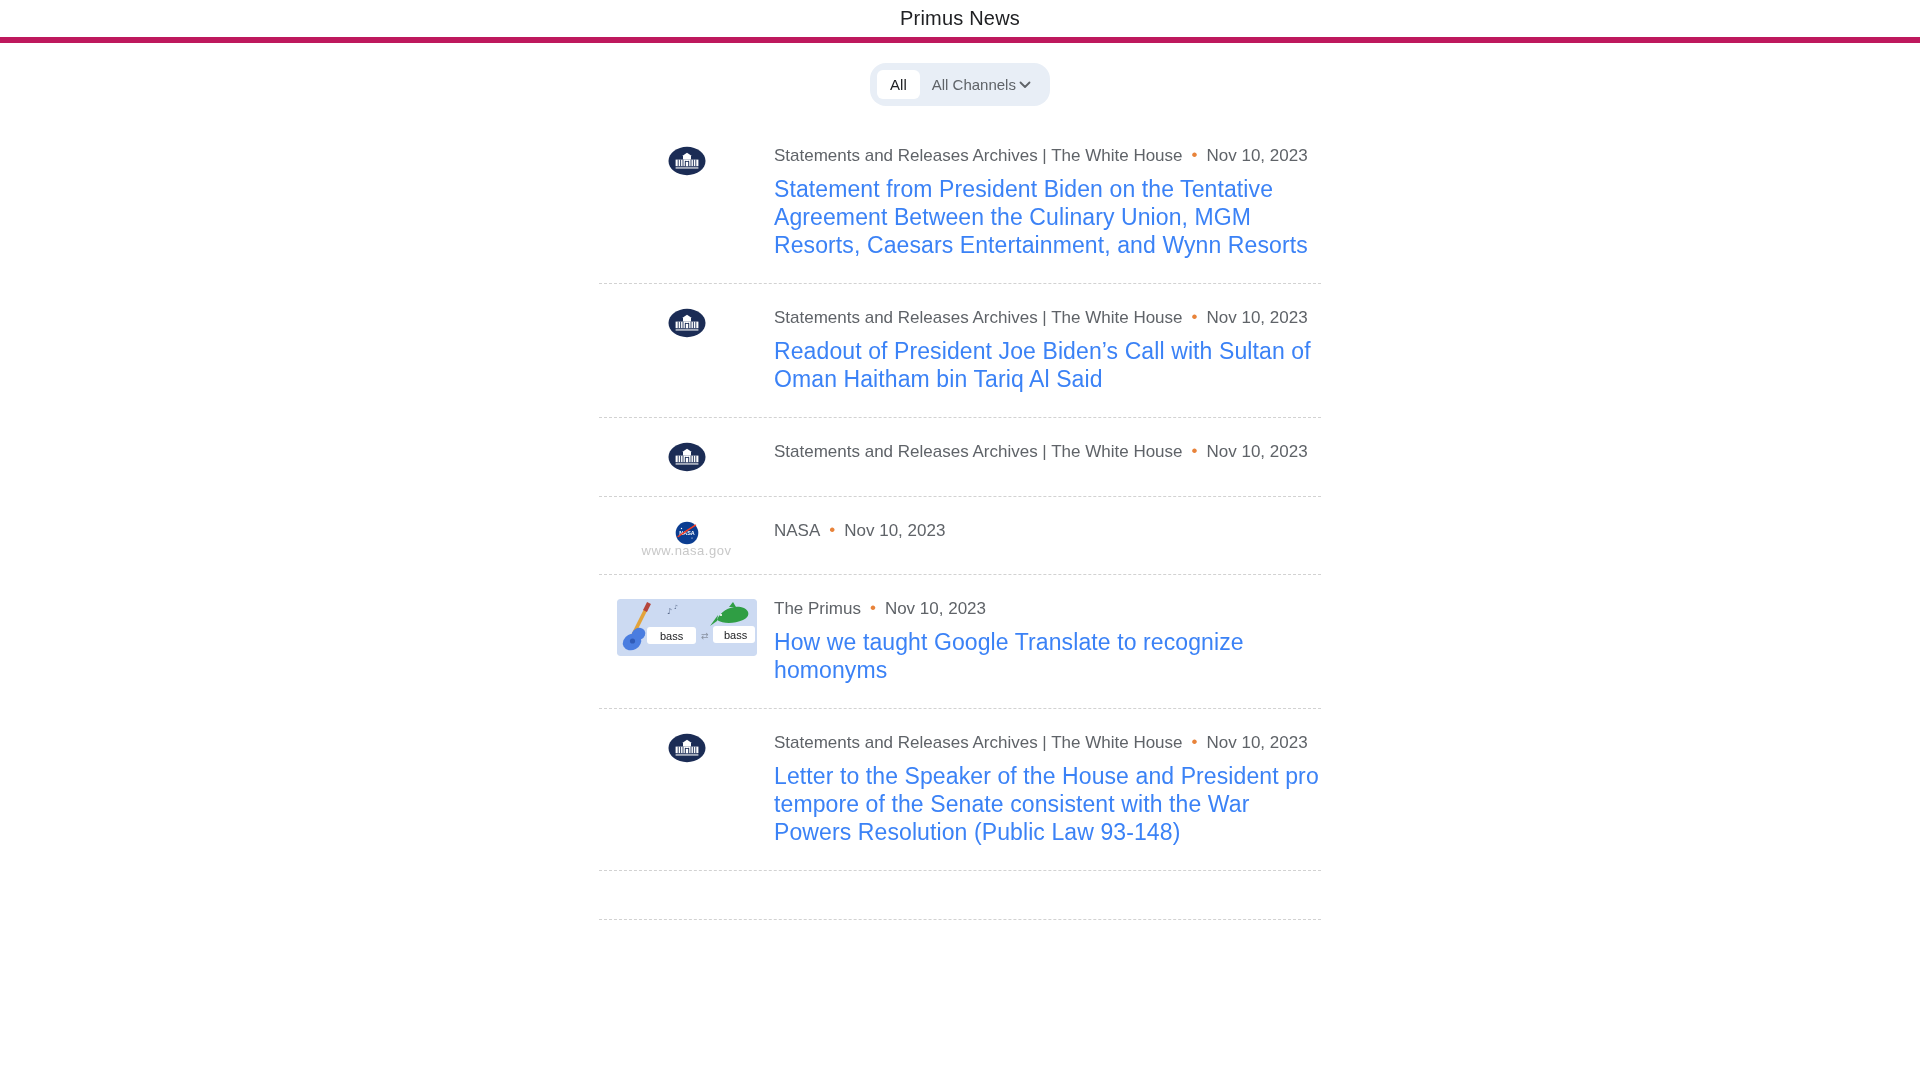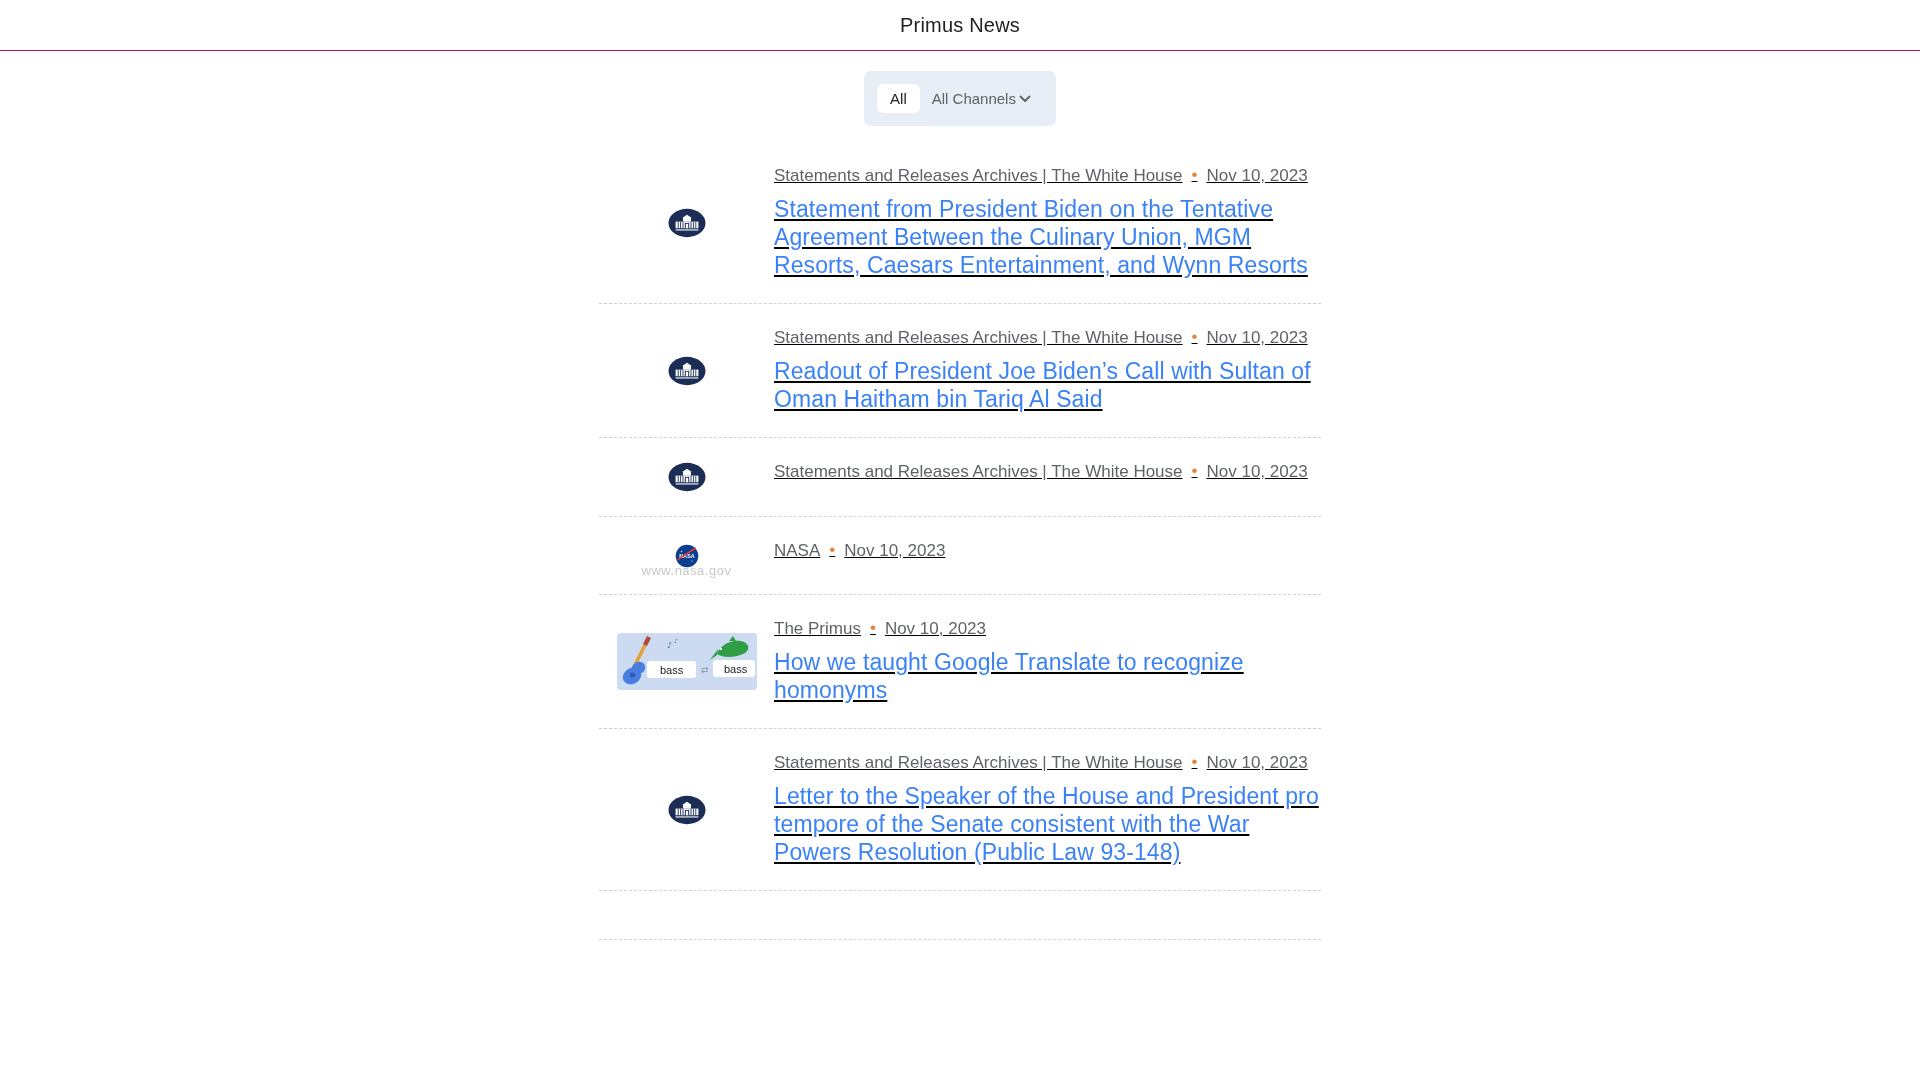--- a/index.html
+++ b/index.html
@@ -3,30 +3,30 @@
 <meta charset="utf-8">
 <style>
   * { margin: 0; padding: 0; box-sizing: border-box; }
   html, body {
     width: 1920px; height: 1080px; overflow: hidden;
     background: #ffffff;
     font-family: "Liberation Sans", "DejaVu Sans", sans-serif;
   }
   
   .app-header {
-    height: 51px; display: flex; align-items: center; justify-content: center;
-    border-bottom: 1px solid #be185d; background: #fff;
+    height: 43px; display: flex; align-items: center; justify-content: center;
+    border-bottom: 6px solid #be185d; background: #fff;
   }
   .app-title { font-size: 20px; color: #202124; font-weight: 400; letter-spacing: .2px; }
 
   
   .filter-bar { display: flex; justify-content: center; margin-top: 20px; }
   .filter-group {
     display: flex; align-items: center; background: #e8eef6;
-    border-radius: 7px; padding: 13px; gap: 2px;
+    border-radius: 16px; padding: 7px; gap: 2px;
   }
   .filter-group button {
     border: none; background: transparent; cursor: pointer;
     font-family: inherit; font-size: 15px; line-height: 1;
   }
   .tab-all {
     background: #ffffff !important; color: #202124;
     border-radius: 6px; padding: 7px 13px;
   }
   .channels {
@@ -36,23 +36,23 @@
   .chev { display: block; }
 
   
   .feed { width: 722px; margin: 16px auto 0 auto; }
   .row {
     display: flex; padding: 24px 0;
     border-bottom: 1px dashed #d2d2d2;
   }
   .thumb-col {
     width: 175px; flex: none; position: relative;
-    display: flex; align-items: center; justify-content: center;
-  }
-  .text-col { flex: 1; min-width: 0; text-decoration: underline; }
+    display: flex; justify-content: center;
+  }
+  .text-col { flex: 1; min-width: 0; }
   .meta {
     display: flex; align-items: center; gap: 9px;
     font-size: 17px; color: #5f6368; margin-bottom: 9px;
   }
   .dot { color: #e8833a; font-size: 17px; transform: translateY(-1px); }
   .title {
     font-size: 23px; font-weight: 400; color: #3b82f6;
     line-height: 28px; letter-spacing: .1px; cursor: pointer;
   }
   .thumb-caption {

